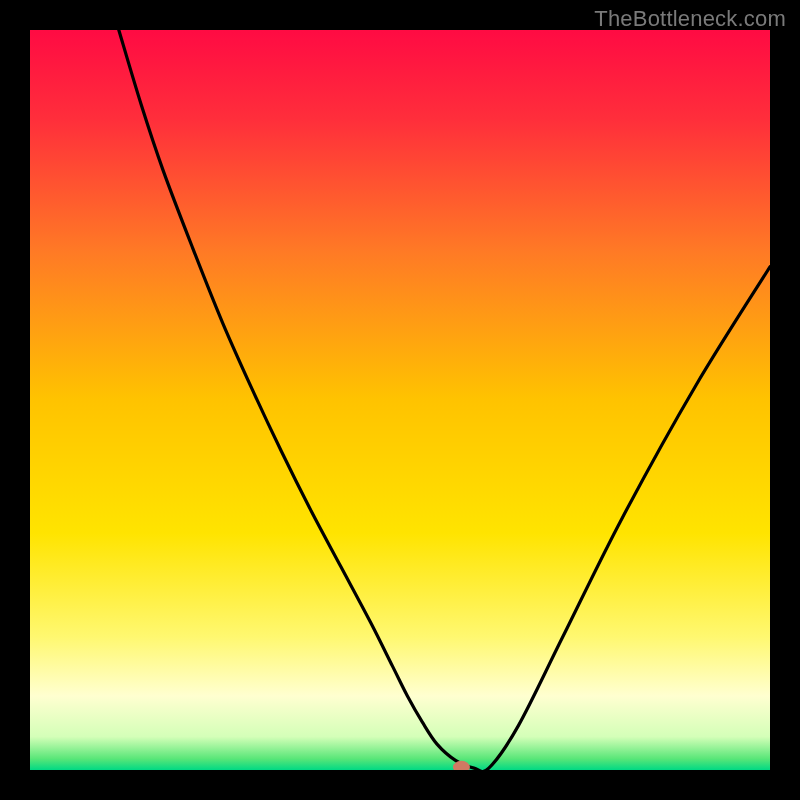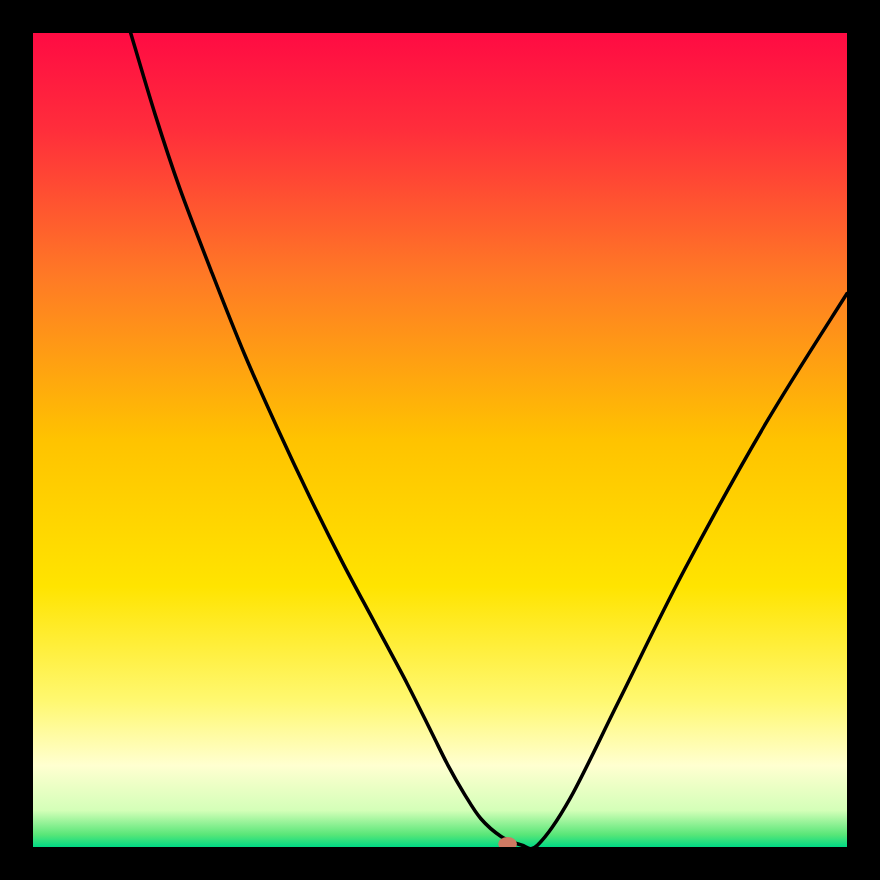--- a/index.html
+++ b/index.html
@@ -34,20 +34,21 @@
     user-select: none;
   }
   svg {
     display: block;
   }
 </style>
 </head>
 <body>
 <div class="container">
 
+  <div class="watermark">TheBottleneck.com</div>
 
   <div class="plot-area">
     <svg id="chart-svg" width="740" height="740" viewBox="0 0 740 740">
         <defs>
           <linearGradient id="bg-grad" x1="0" y1="0" x2="0" y2="1">
             <stop offset="0%" stop-color="#ff0b43"></stop>
             <stop offset="12%" stop-color="#ff2e3b"></stop>
             <stop offset="30%" stop-color="#ff7a25"></stop>
             <stop offset="50%" stop-color="#ffc300"></stop>
             <stop offset="68%" stop-color="#ffe400"></stop>

